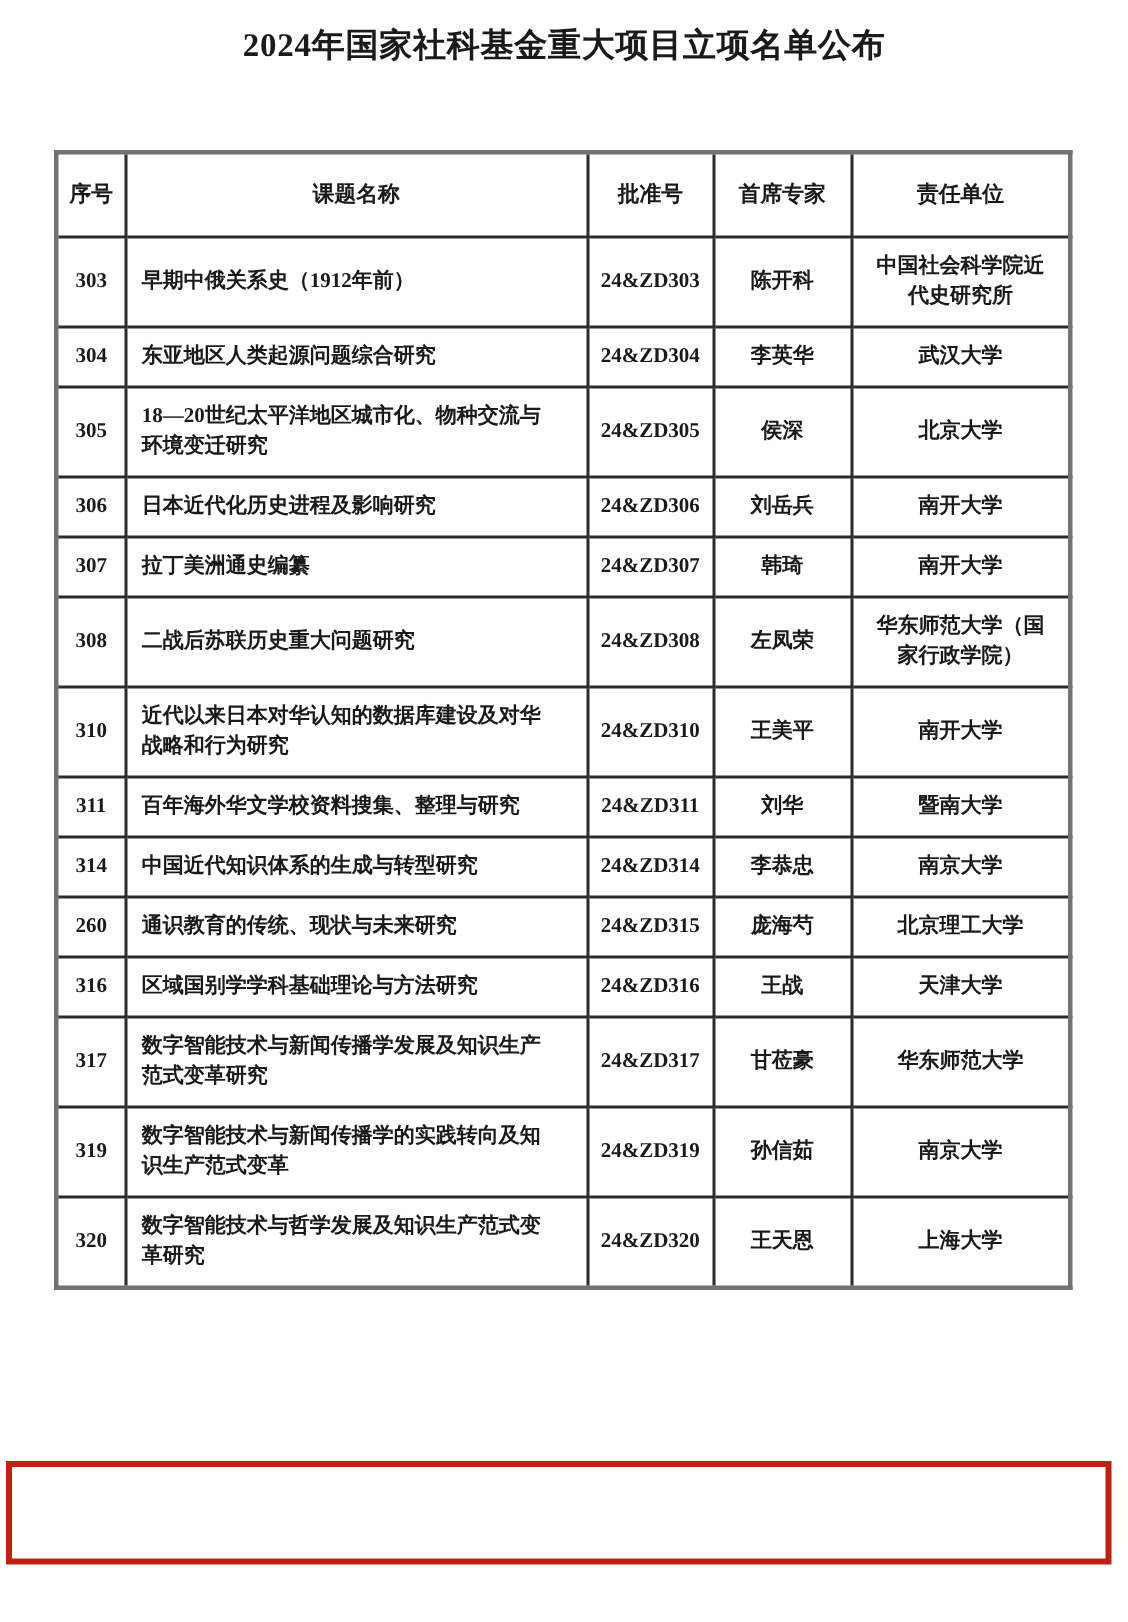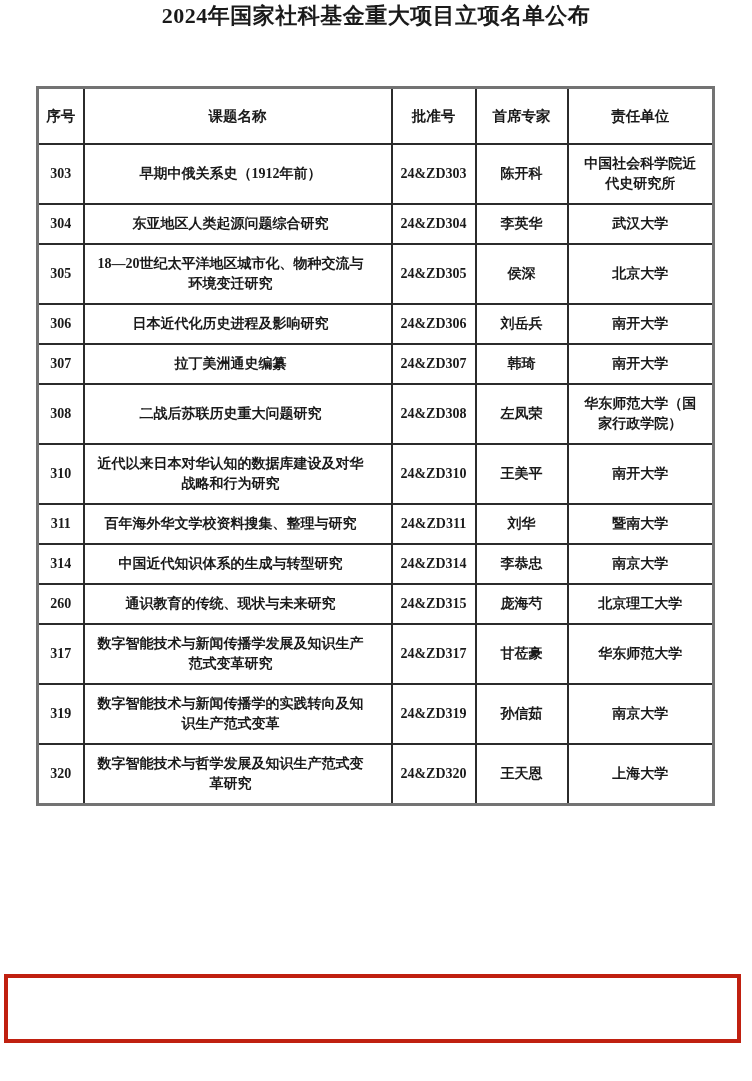--- a/index.html
+++ b/index.html
@@ -7,20 +7,21 @@
     width: 752px;
     height: 1081px;
     background: #ffffff;
     position: relative;
     overflow: hidden;
     font-family: "Liberation Serif", "DejaVu Serif", serif;
     color: #1a1a1a;
   }
   .page-title {
     margin: 0;
+    padding-top: 14px;
     text-align: center;
     font-size: 22px;
     line-height: 32px;
     font-weight: bold;
     letter-spacing: 0.5px;
   }
   table.projects {
     border-collapse: collapse;
     table-layout: fixed;
     width: 676px;
@@ -37,21 +38,21 @@
     vertical-align: middle;
     overflow: hidden;
     word-break: break-all;
   }
   table.projects th {
     padding: 17px 2px;
     font-size: 14.5px;
   }
   table.projects td { padding: 9px 4px; }
   table.projects td.cell-title {
-    text-align: center;
+    text-align: left;
     padding: 9px 24px 9px 10px;
   }
   table.projects td.cell-grant { white-space: nowrap; }
   table.projects td.cell-org { padding: 9px 10px; }
   .col-no    { width: 46px; }
   .col-title { width: 308px; }
   .col-grant { width: 84px; }
   .col-exp   { width: 92px; }
   .col-org   { width: 146px; }
   .highlight-box {
@@ -152,20 +153,27 @@
       <td class="cell-org">南京大学</td>
     </tr>
     <tr>
       <td class="cell-no">260</td>
       <td class="cell-title">通识教育的传统、现状与未来研究</td>
       <td class="cell-grant">24&amp;ZD315</td>
       <td class="cell-expert">庞海芍</td>
       <td class="cell-org">北京理工大学</td>
     </tr>
     <tr>
+      <td class="cell-no">316</td>
+      <td class="cell-title">区域国别学学科基础理论与方法研究</td>
+      <td class="cell-grant">24&amp;ZD316</td>
+      <td class="cell-expert">王战</td>
+      <td class="cell-org">天津大学</td>
+    </tr>
+    <tr>
       <td class="cell-no">317</td>
       <td class="cell-title">数字智能技术与新闻传播学发展及知识生产范式变革研究</td>
       <td class="cell-grant">24&amp;ZD317</td>
       <td class="cell-expert">甘莅豪</td>
       <td class="cell-org">华东师范大学</td>
     </tr>
     <tr>
       <td class="cell-no">319</td>
       <td class="cell-title">数字智能技术与新闻传播学的实践转向及知识生产范式变革</td>
       <td class="cell-grant">24&amp;ZD319</td>

